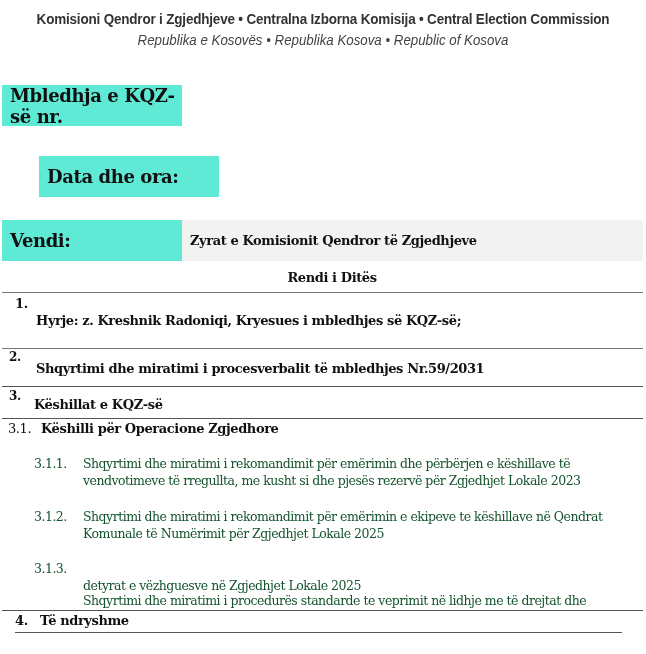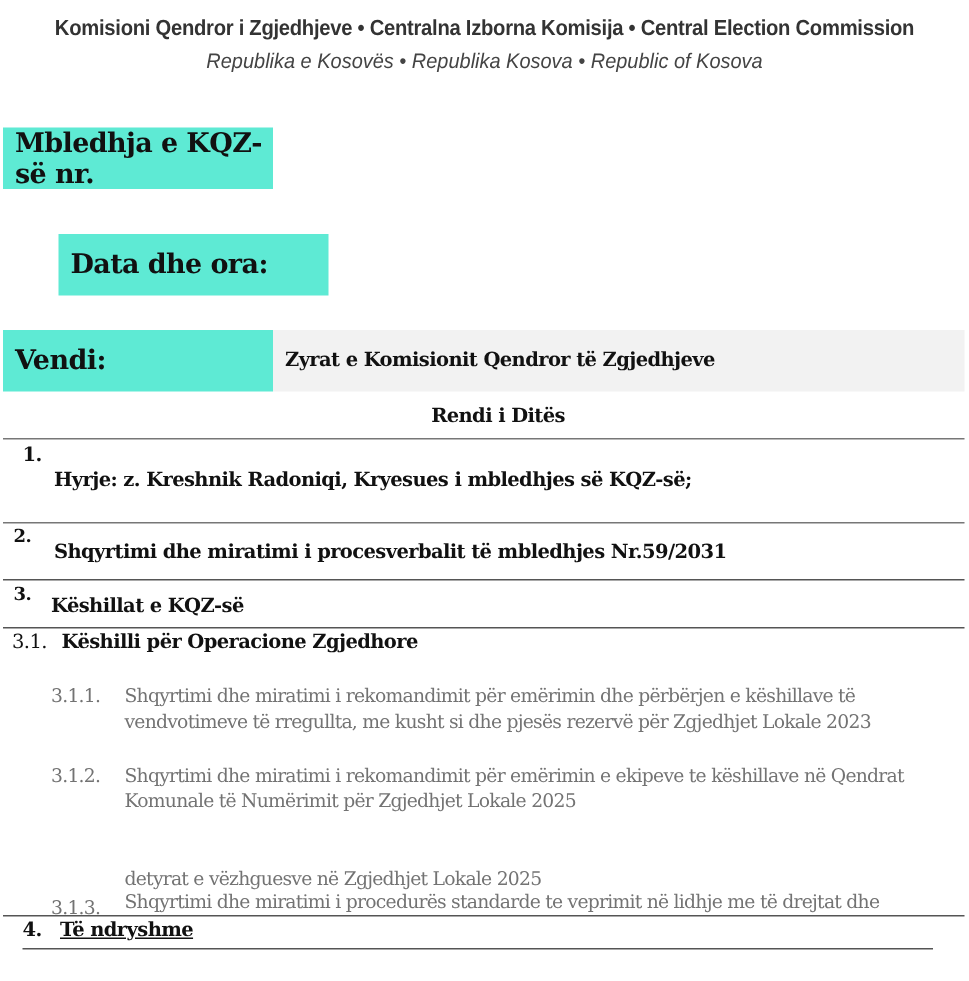--- a/index.html
+++ b/index.html
@@ -7,21 +7,21 @@
   .hdr { position:absolute; left:0; width:646px; text-align:center; font-family:"Liberation Sans", sans-serif; color:#333; }
   .hdr1 { top:11px; font-size:14.5px; font-weight:bold; letter-spacing:-0.2px; transform:scaleX(0.93); }
   .hdr2 { top:32px; font-size:14px; font-style:italic; color:#444; transform:scaleX(0.95); }
   .row { position:absolute; left:2px; width:641px; height:41px; display:flex; }
   .row .lab { width:180px; background:#5eead4; display:flex; align-items:center; padding-left:8px; box-sizing:border-box; font-weight:bold; font-size:18px; font-family:"DejaVu Serif", serif; letter-spacing:-0.4px; }
   .row .val { flex:1; background:#f2f2f2; display:flex; align-items:center; padding-left:8px; box-sizing:border-box; font-weight:bold; font-size:13px; font-family:"DejaVu Serif", serif; letter-spacing:-0.4px; }
   .t { position:absolute; font-family:"DejaVu Serif", serif; font-size:13px; letter-spacing:-0.4px; white-space:nowrap; }
   .b { font-weight:bold; }
   .line { position:absolute; height:0; border-top:1.5px solid #777; }
   .line.dark { border-top:1.5px solid #555; }
-  .p { font-size:12.5px; letter-spacing:-0.5px; color:#737373; }
+  .p { font-size:12.5px; letter-spacing:-0.5px; color:#14532d; }
 </style>
 </head>
 <body>
 
 <div class="hdr hdr1">Komisioni Qendror i Zgjedhjeve  •  Centralna Izborna Komisija  •  Central Election Commission</div>
 <div class="hdr hdr2">Republika e Kosovës  •  Republika Kosova  •  Republic of Kosova</div>
 
 <div class="row" style="top:85px;">
   <div class="lab">Mbledhja e KQZ-së nr.</div>
 </div>
@@ -52,20 +52,20 @@
 <div class="t b" style="top:421px; left:41px;">Këshilli për Operacione Zgjedhore</div>
 
 <div class="t p" style="top:456px; left:34px;">3.1.1.</div>
 <div class="t p" style="top:456px; left:83px;">Shqyrtimi dhe miratimi i rekomandimit për emërimin dhe  përbërjen e këshillave të</div>
 <div class="t p" style="top:473px; left:83px;">vendvotimeve të rregullta, me kusht si dhe pjesës rezervë për  Zgjedhjet Lokale 2023</div>
 
 <div class="t p" style="top:509px; left:34px;">3.1.2.</div>
 <div class="t p" style="top:509px; left:83px;">Shqyrtimi dhe miratimi i rekomandimit për emërimin e ekipeve te këshillave në Qendrat</div>
 <div class="t p" style="top:526px; left:83px;">Komunale të Numërimit për  Zgjedhjet Lokale 2025</div>
 
-<div class="t p" style="top:561px; left:34px;margin-top:36px;">3.1.3.</div>
+<div class="t p" style="top:561px; left:34px;">3.1.3.</div>
 <div class="t p" style="top:593px; left:83px;">Shqyrtimi dhe miratimi i procedurës standarde te veprimit në lidhje me të drejtat dhe</div>
 <div class="t p" style="top:578px; left:83px;">detyrat e vëzhguesve në Zgjedhjet Lokale 2025</div>
 
 <div class="line dark" style="top:610px; left:2px; width:641px;"></div>
 <div class="t b" style="top:613px; left:15px;">4.</div>
-<div class="t b" style="top:613px; left:40px;text-decoration:underline;">Të ndryshme</div>
+<div class="t b" style="top:613px; left:40px;">Të ndryshme</div>
 <div class="line dark" style="top:632px; left:15px; width:607px; border-top-width:1px;"></div>
 
 </body></html>

